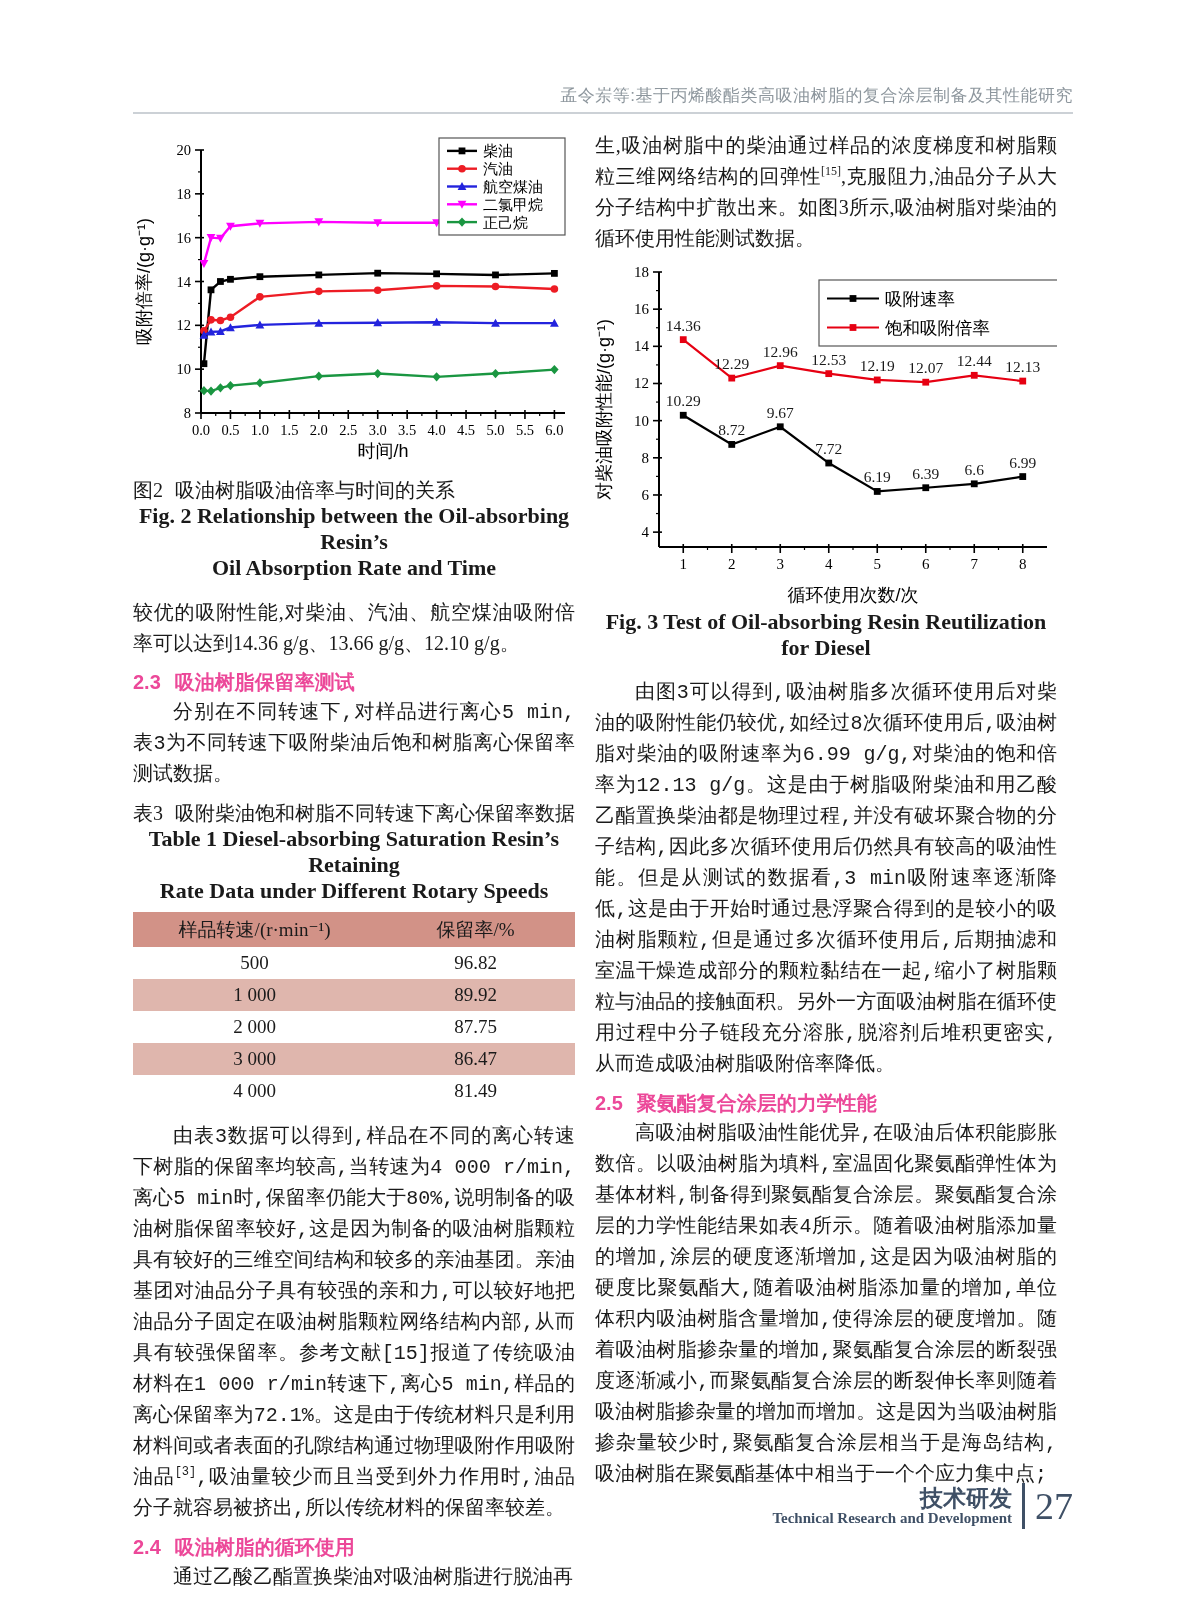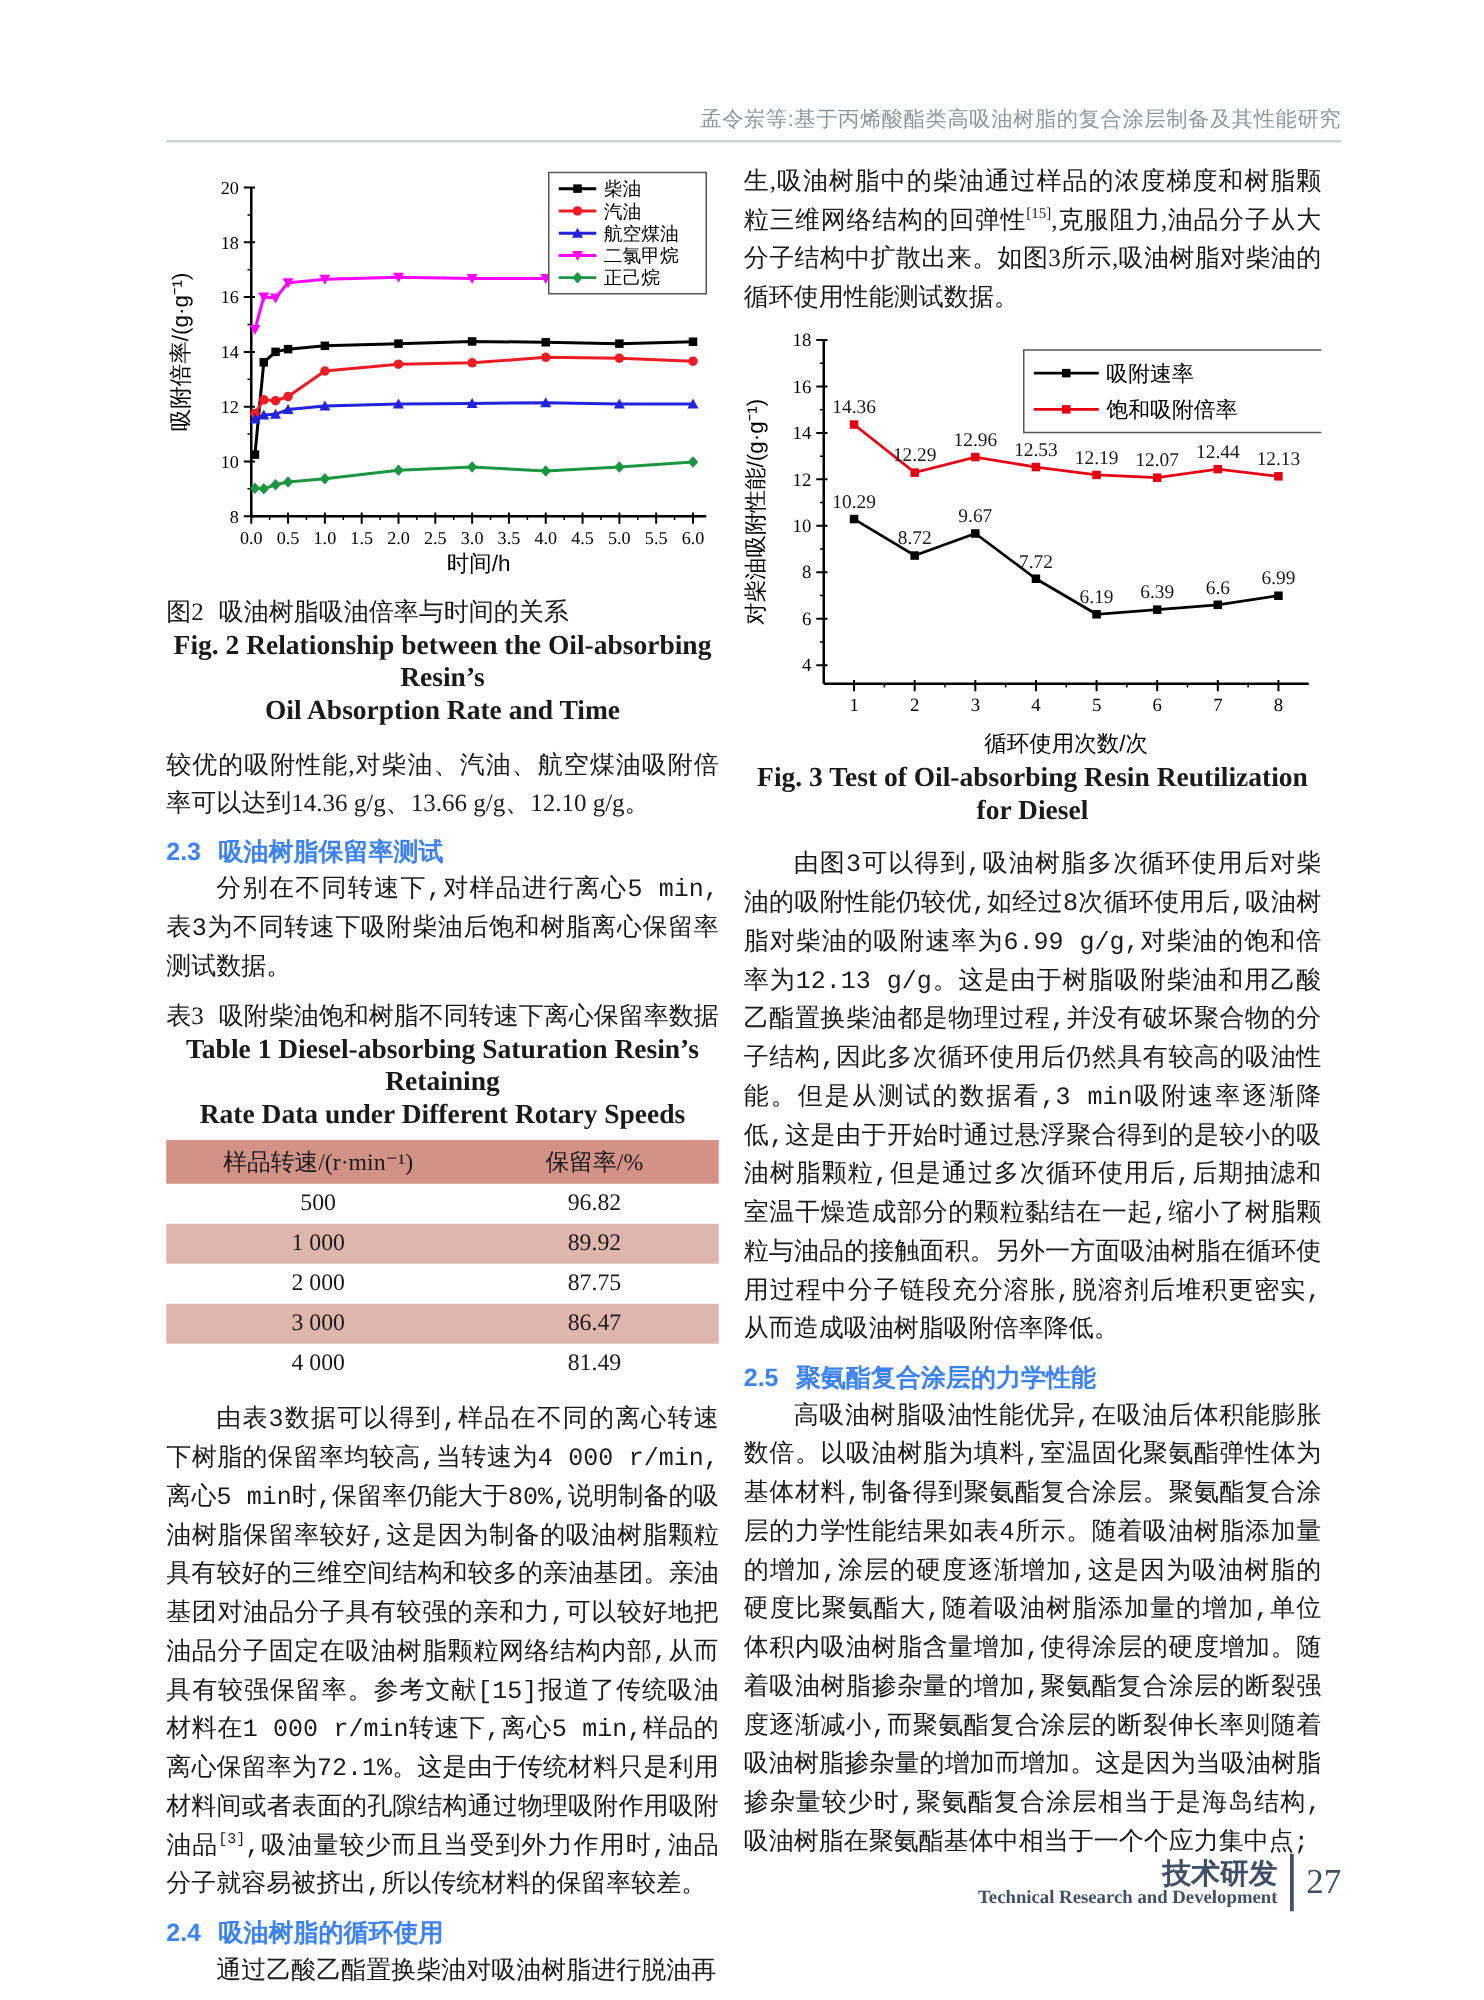--- a/index.html
+++ b/index.html
@@ -12,21 +12,21 @@
     position:absolute;top:84px;left:133px;width:940px;text-align:right;
     font-size:17px;color:#8d969d;font-family:"Liberation Sans","DejaVu Sans",sans-serif;
     letter-spacing:.5px;
   }
   .head-rule{position:absolute;top:112px;left:133px;width:940px;height:2px;background:#ccd1d6;}
   .col-left{position:absolute;left:133px;top:130px;width:442px;}
   .col-right{position:absolute;left:595px;top:130px;width:462px;}
   .para{font-size:20px;line-height:31px;text-align:justify;text-justify:inter-ideograph;}
   .indent{text-indent:2em;font-family:Liberation Mono, monospace;}
   .sec-head{
-    font-size:20px;line-height:30px;font-weight:bold;color:#3b82f6;
+    font-size:20px;line-height:30px;font-weight:bold;color:#ec4899;
     font-family:"Liberation Sans","DejaVu Sans",sans-serif;margin-top:8px;
   }
   .sec-head .num{margin-right:14px;}
   .cap-cn{font-size:20px;line-height:26px;font-weight:normal;text-align:left;margin-top:12px;}
   .cap-cn .capnum{margin-right:12px;}
   .cap-en{font-size:22px;line-height:26px;font-weight:bold;text-align:center;font-family:"Liberation Serif",serif;}
   .sup{font-size:12px;vertical-align:super;line-height:0;}
   .mt16{margin-top:16px;}
   .mt14{margin-top:14px;}
   table.t3{width:100%;border-collapse:collapse;margin-top:8px;text-align:center;font-size:19px;}
@@ -35,21 +35,21 @@
   table.t3 tbody tr:nth-child(even){background:#dfb6ad;}
   table.t3 col.c1{width:55%;}
   .chart-box{line-height:0;}
   .footer{
     position:absolute;top:1483px;right:114px;display:flex;align-items:center;gap:10px;color:#3f5066;margin-left:44px;
   }
   .f-left{text-align:right;}
   .f-cn{font-size:23px;font-weight:bold;font-family:"Liberation Sans","DejaVu Sans",sans-serif;line-height:24px;}
   .f-en{font-size:15px;font-weight:bold;line-height:16px;}
   .f-bar{width:3px;height:46px;background:#3f5066;}
-  .f-num{font-size:28px;line-height:30px;}
+  .f-num{font-size:38px;line-height:30px;}
 </style>
 </head>
 <body>
 
 <div class="running-head">孟令岽等:基于丙烯酸酯类高吸油树脂的复合涂层制备及其性能研究</div>
 <div class="head-rule"></div>
 
 <div class="col-left">
   <div class="chart-box"><svg width="440" height="335" viewBox="0 0 440 335">
         <line x1="68" y1="20" x2="68" y2="283" stroke="#000" stroke-width="2"></line>

